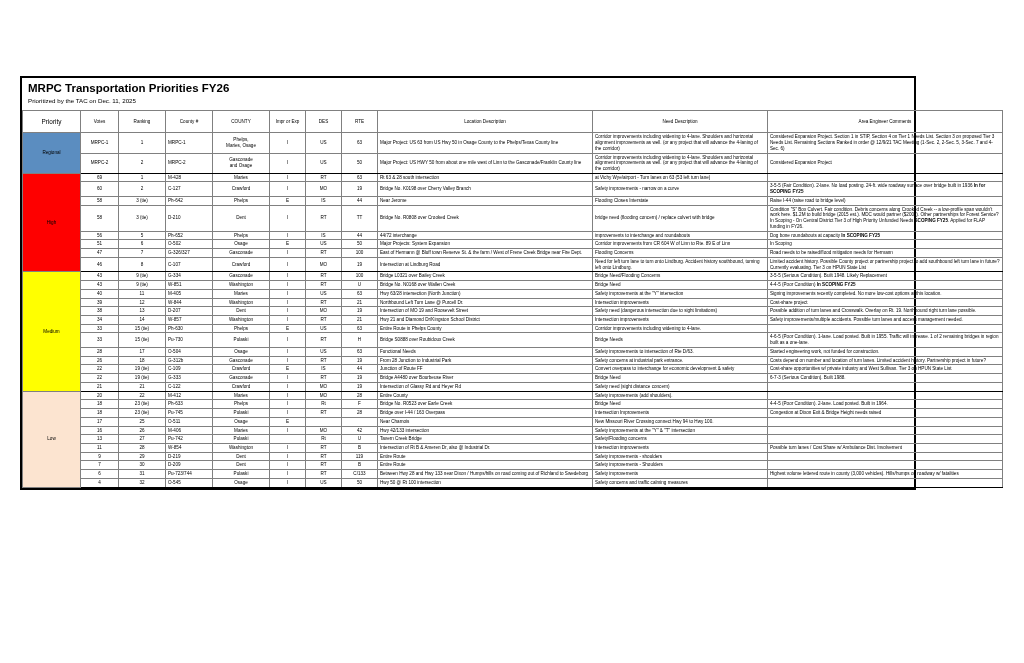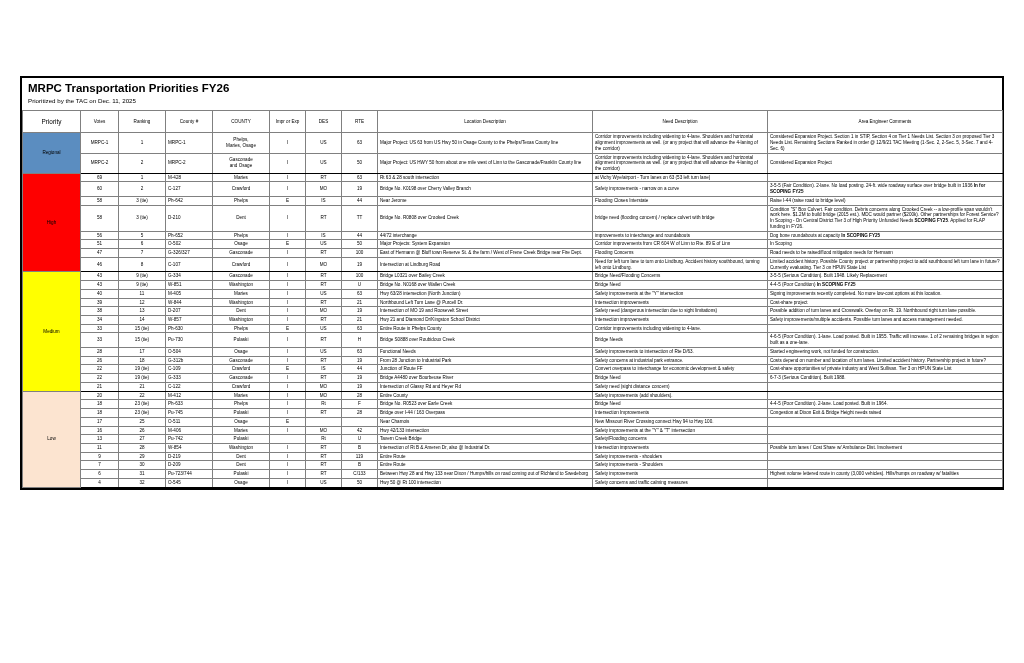--- a/index.html
+++ b/index.html
@@ -6,21 +6,21 @@
   html, body {
     margin: 0; padding: 0;
     width: 1024px; height: 663px;
     background: #ffffff;
     font-family: "Liberation Sans", sans-serif;
     overflow: hidden;
   }
   #sheet {
     position: absolute;
     left: 20px; top: 76px;
-    width: 984px;
+    width: 896px;
     border: 2px solid #000;
     background: #fff;
   }
   .title-block {
     padding: 4px 6px 2px 6px;
     border-bottom: none;
   }
   .title {
     font-size: 11.5px;
     font-weight: bold;

